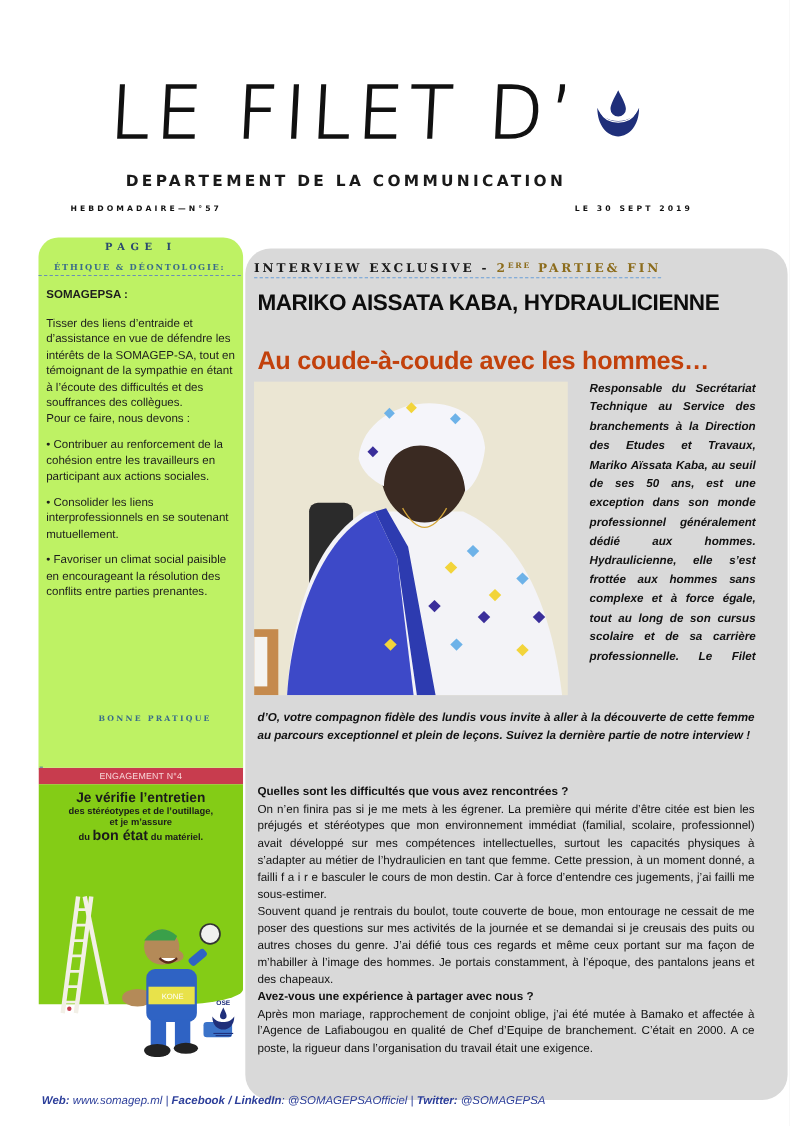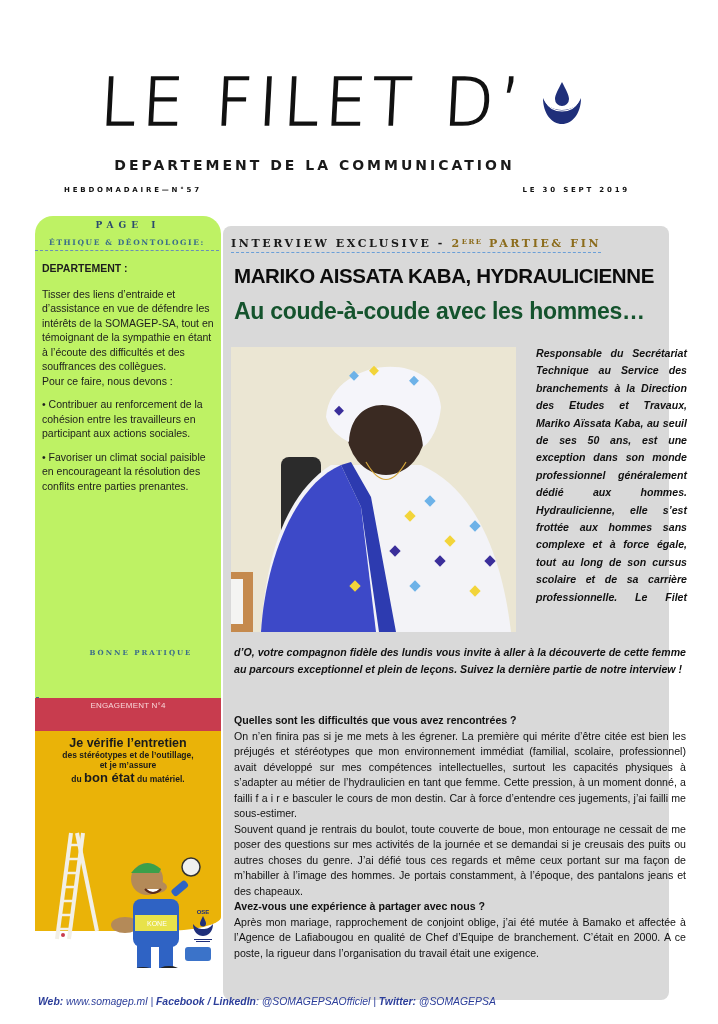--- a/index.html
+++ b/index.html
@@ -29,40 +29,40 @@
   }
   .page-num { text-align: center; margin-top: 4px; font-family: "DejaVu Serif", serif; font-weight: bold; font-size: 9px; color: #2b4a6e; letter-spacing: 5px; }
   .ethique { text-align: center; margin-top: 8px; font-family: "DejaVu Serif", serif; font-weight: bold; font-size: 7.5px; color: #3a6c8a; letter-spacing: 1.6px; padding-bottom: 3px; border-bottom: 1.4px dashed #6a8fb5; width: 184px; }
   .left-body { padding: 10px 6px 0 7px; font-size: 10.5px; line-height: 14.5px; color: #1d1d1d; }
   .left-body .heading { font-weight: bold; margin-bottom: 11px; }
   .left-body p { margin: 0 0 9px 0; }
   .bonne { position: absolute; top: 432px; left: 0; width: 212px; text-align: center; font-family: "DejaVu Serif", serif; font-weight: bold; font-size: 7px; letter-spacing: 2px; color: #3a6c8a; }
   .tiny-blue { position: absolute; left: 36px; top: 697px; width: 3px; height: 1px; background: #3a6c8a; }
 
   .engagement { position: absolute; left: 35px; top: 698px; width: 186px; height: 270px; background: #ffffff; overflow: hidden; }
-  .eng-band { background: #c83c4e; color: #f8d7d9; text-align: center; font-size: 8px; height: 33px; line-height: 16px; letter-spacing: 0.2px; }
-  .eng-pink { background: #eab308; height: 200px; border-bottom-right-radius: 60px 14px; position: relative; }
+  .eng-band { background: #c83c4e; color: #f8d7d9; text-align: center; font-size: 8px; height: 15px; line-height: 16px; letter-spacing: 0.2px; }
+  .eng-pink { background: #84cc16; height: 200px; border-bottom-right-radius: 60px 14px; position: relative; }
   .eng-text { text-align: center; color: #1b1b1b; font-weight: bold; padding-top: 5px; }
   .eng-text .big { font-size: 12.5px; line-height: 14px; }
   .eng-text .mid { font-size: 8.5px; line-height: 10px; }
   .eng-text .bigmix { font-size: 8.5px; line-height: 15px; }
   .eng-text .bigmix b { font-size: 13px; }
   .ladder { position: absolute; left: 18px; top: 100px; }
   .worker { position: absolute; left: 60px; top: 98px; }
   .ose-logo { position: absolute; left: 188px; top: 908px; width: 30px; height: 36px; }
 
   .right-panel {
-    position: absolute; left: 223px; top: 226px; width: 446px; height: 774px;
-    background: #d9d9d9; border-radius: 8px;
+    position: absolute; left: 223px; top: 226px; width: 493px; height: 774px;
+    background: #d9d9d9; border-radius: 23px;
   }
   .kicker { position: absolute; left: 8px; top: 11px; font-family: "DejaVu Serif", serif; font-weight: bold; font-size: 11px; letter-spacing: 2.6px; color: #1a1a1a; padding-bottom: 2px; border-bottom: 1.4px dashed #6a9fd8; white-space: nowrap; }
   .kicker .gold { color: #8c6c1c; }
   .kicker sup { font-size: 7px; letter-spacing: 1.5px; vertical-align: 3px; }
   .headline { position: absolute; left: 11px; top: 38px; font-family: "Liberation Sans", sans-serif; font-weight: bold; font-size: 20.5px; color: #0d0d0d; letter-spacing: -0.4px; white-space: nowrap; }
-  .subhead { position: absolute; left: 11px; top: 72px; font-family: "Liberation Sans", sans-serif; font-weight: bold; font-size: 23px; color: #14532d; letter-spacing: -0.3px; white-space: nowrap; }
+  .subhead { position: absolute; left: 11px; top: 88px; font-family: "Liberation Sans", sans-serif; font-weight: bold; font-size: 23px; color: #c2410c; letter-spacing: -0.3px; white-space: nowrap; }
   .photo { position: absolute; left: 8px; top: 121px; width: 285px; height: 285px; background: #ece7d5; overflow: hidden; }
   .intro-side { position: absolute; left: 313px; top: 119px; width: 151px; font-style: italic; font-weight: bold; font-size: 10.6px; line-height: 17.4px; text-align: justify; text-align-last: justify; color: #111; }
   .intro-full { position: absolute; left: 11px; top: 418px; width: 452px; font-style: italic; font-weight: bold; font-size: 10.6px; line-height: 17.4px; text-align: justify; color: #111; }
   .qa { position: absolute; left: 11px; top: 487px; width: 452px; font-size: 10.6px; line-height: 15.5px; text-align: justify; color: #111; }
   .qa .q { font-weight: bold; }
   .qa p { margin: 0; }
 
   .footer { position: absolute; left: 38px; top: 996px; font-size: 10.4px; font-style: italic; color: #2c3e9a; white-space: nowrap; }
   .footer b { font-weight: bold; }
 </style>
@@ -76,24 +76,25 @@
   <path d="M6 22 C 9 28, 15 31, 22 31 C 29 31, 35 28, 38 22" stroke="#fff" stroke-width="1.2" fill="none"></path>
 </svg>
 <div class="dept">DEPARTEMENT DE LA COMMUNICATION</div>
 <div class="issue">HEBDOMADAIRE—N°57</div>
 <div class="date">LE 30 SEPT 2019</div>
 
 <div class="left-panel">
   <div class="page-num">PAGE  I</div>
   <div class="ethique">ÉTHIQUE &amp; DÉONTOLOGIE:</div>
   <div class="left-body">
-    <div class="heading">DEPARTEMENT :</div>
+    <div class="heading">SOMAGEPSA :</div>
     <p style="margin-bottom:0"><span>Tisser des liens d’entraide et d’assistance en vue de défendre les intérêts de la SOMAGEP-SA, tout en témoignant de la sympathie en étant à l’écoute des difficultés et des souffrances des collègues.</span></p>
     <p style="margin-bottom:9px">Pour ce faire, nous devons :</p>
     <p>• Contribuer au renforcement de la cohésion entre les travailleurs en participant aux actions sociales.</p>
+    <p>• Consolider les liens interprofessionnels en se soutenant mutuellement.</p>
     <p>• Favoriser un climat social paisible en encourageant la résolution des conflits entre parties  prenantes.</p>
   </div>
   <div class="bonne">BONNE PRATIQUE</div>
 </div>
 <div class="tiny-blue"></div>
 
 <div class="engagement">
   <div class="eng-band">ENGAGEMENT N°4</div>
   <div class="eng-pink">
     <div class="eng-text">

